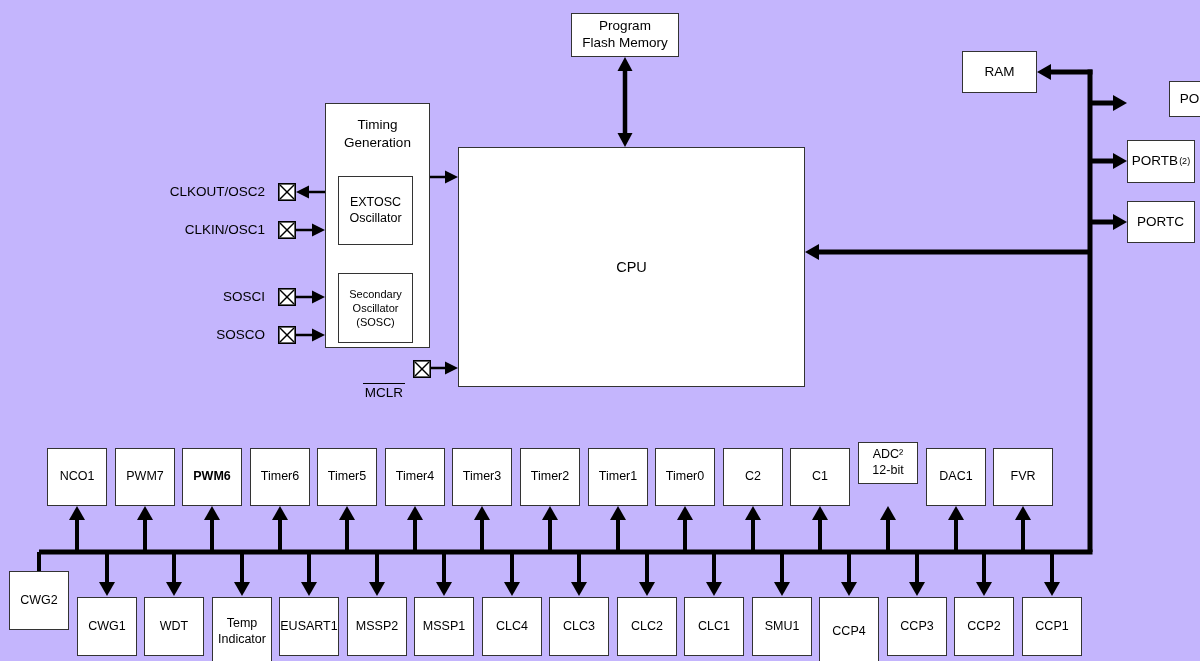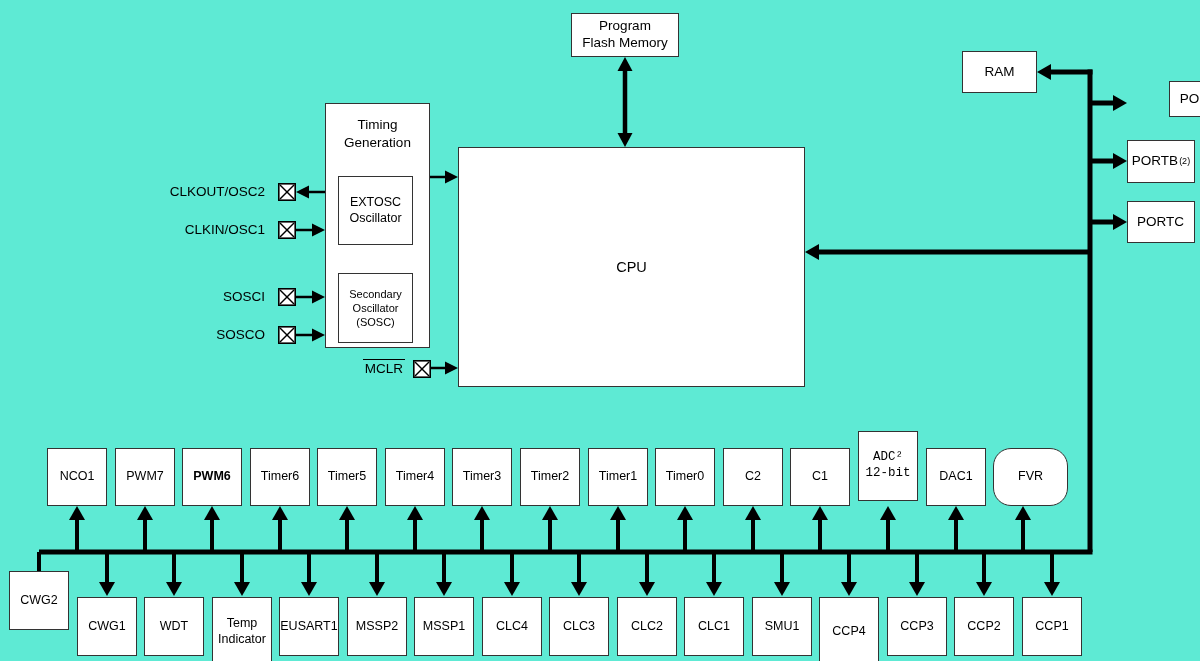--- a/index.html
+++ b/index.html
@@ -1,30 +1,30 @@
 <!DOCTYPE html>
 <html><head>
 <meta charset="utf-8">
 <title>Diagram</title>
 <style>
   html,body{margin:0;padding:0;background:#fff;}
-  #diagram{position:relative;width:1200px;height:661px;background:#5eead4;
+  #diagram{position:relative;width:1200px;height:661px;background:#c4b5fd;
     font-family:"Liberation Sans",sans-serif;color:#000;overflow:hidden;}
   #wires{position:absolute;left:0;top:0;width:1200px;height:661px;}
   .box{position:absolute;border:1.6px solid #333;background:#fff;box-sizing:border-box;
     display:flex;align-items:center;justify-content:center;text-align:center;
     white-space:pre-line;font-size:12.5px;line-height:1.25;}
   .f13{font-size:13.5px;}
   .cpu{font-size:14.5px;}
   .sosc-small{font-size:11px;line-height:1.3;}
   .tg-label{position:absolute;left:325px;top:116px;width:105px;text-align:center;
     font-size:13.5px;line-height:1.3;white-space:pre-line;}
   .pinlabel{position:absolute;height:18px;line-height:18px;font-size:13.5px;text-align:right;}
   .sup{font-size:9px;vertical-align:super;margin-left:1px;}
-  .ovl{display:inline-block;border-top:1.6px solid #000;padding:0 2px;}
+  .ovl{display:inline-block;border-top:1.6px solid #000;padding:0 2px;margin-top:24px;}
 </style>
 </head>
 <body>
 
 <div id="diagram">
 
   <svg id="wires" viewBox="0 0 1200 661" xmlns="http://www.w3.org/2000/svg">
       <line x1="625" y1="70" x2="625" y2="134" stroke="#000" stroke-width="4.5"></line>
       <polygon points="625,57 617.5,71 632.5,71" fill="#000"></polygon>
       <polygon points="625,147 617.5,133 632.5,133" fill="#000"></polygon>
@@ -183,24 +183,24 @@
       <div class="box" style="left: 182px; top: 448px; width: 60px; height: 58px; font-weight: bold;">PWM6</div>
       <div class="box" style="left: 250px; top: 448px; width: 60px; height: 58px;">Timer6</div>
       <div class="box" style="left: 317px; top: 448px; width: 60px; height: 58px;">Timer5</div>
       <div class="box" style="left: 385px; top: 448px; width: 60px; height: 58px;">Timer4</div>
       <div class="box" style="left: 452px; top: 448px; width: 60px; height: 58px;">Timer3</div>
       <div class="box" style="left: 520px; top: 448px; width: 60px; height: 58px;">Timer2</div>
       <div class="box" style="left: 588px; top: 448px; width: 60px; height: 58px;">Timer1</div>
       <div class="box" style="left: 655px; top: 448px; width: 60px; height: 58px;">Timer0</div>
       <div class="box" style="left: 723px; top: 448px; width: 60px; height: 58px;">C2</div>
       <div class="box" style="left: 790px; top: 448px; width: 60px; height: 58px;">C1</div>
-      <div class="box" style="left: 858px; top: 431px; width: 60px; height: 70px; font-family: Liberation Mono, monospace;">ADC²
+      <div class="box" style="left: 858px; top: 442px; width: 60px; height: 42px;">ADC²
 12-bit</div>
       <div class="box" style="left: 926px; top: 448px; width: 60px; height: 58px;">DAC1</div>
-      <div class="box" style="left: 993px; top: 448px; width: 75px; height: 58px; border-radius: 18px;">FVR</div>
+      <div class="box" style="left: 993px; top: 448px; width: 60px; height: 58px;">FVR</div>
     </div>
   <div id="bottom-row">
       <div class="box" style="left: 9px; top: 571px; width: 60px; height: 59px;">CWG2</div>
       <div class="box" style="left: 77px; top: 597px; width: 60px; height: 59px;">CWG1</div>
       <div class="box" style="left: 144px; top: 597px; width: 60px; height: 59px;">WDT</div>
       <div class="box" style="left: 212px; top: 597px; width: 60px; height: 69px;">Temp
 Indicator</div>
       <div class="box" style="left: 279px; top: 597px; width: 60px; height: 59px;">EUSART1</div>
       <div class="box" style="left: 347px; top: 597px; width: 60px; height: 59px;">MSSP2</div>
       <div class="box" style="left: 414px; top: 597px; width: 60px; height: 59px;">MSSP1</div>

